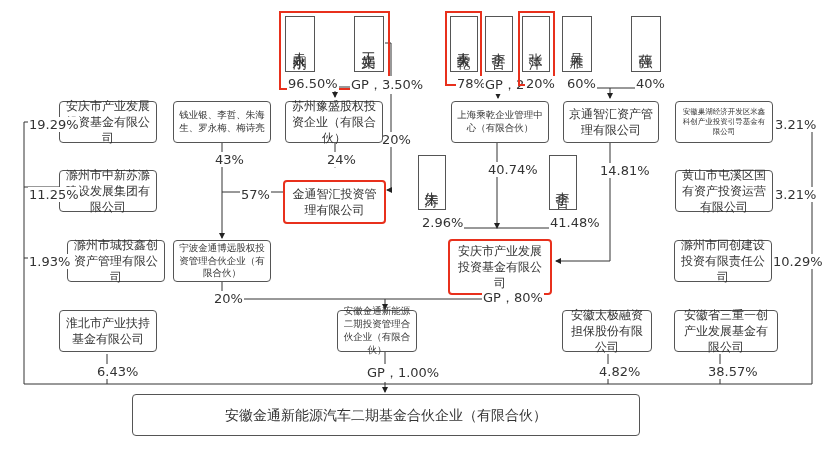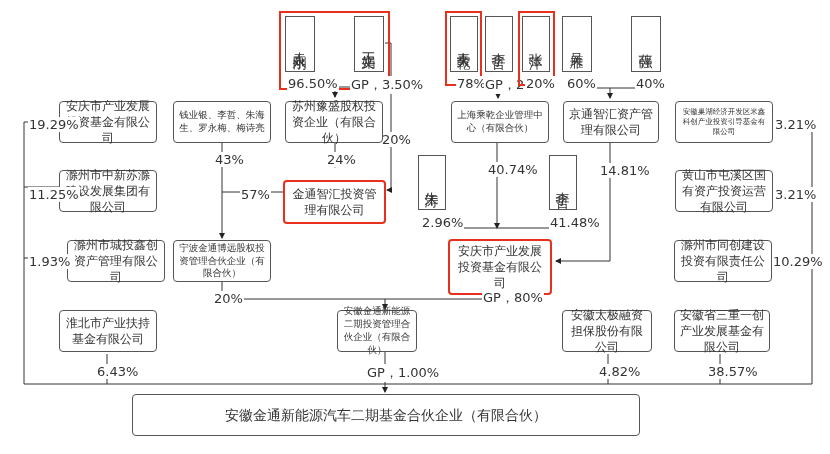--- a/index.html
+++ b/index.html
@@ -190,20 +190,20 @@
 <div class="box f10" style="left:337px;top:310px;width:80px;height:42px;">
     <span>安徽金通新能源二期投资管理合伙企业（有限合伙）</span>
   </div>
 <div class="pct" style="left:366px;top:364px;">GP，1.00%</div>
 
 <div class="box f12" style="left:562px;top:310px;width:90px;height:42px;">
     <span>安徽太极融资担保股份有限公司</span>
   </div>
 <div class="pct" style="left:598px;top:364px;">4.82%</div>
 
-<div class="box f12" style="left:674px;top:310px;width:96px;height:42px;">
+<div class="box f12" style="left:674px;top:310px;width:104px;height:42px;">
     <span>安徽省三重一创产业发展基金有限公司</span>
   </div>
 <div class="pct" style="left:707px;top:364px;">38.57%</div>
 
 <div class="box final" style="left:132px;top:394px;width:508px;height:42px;">
     <span>安徽金通新能源汽车二期基金合伙企业（有限合伙）</span>
   </div>
 
 </body></html>

